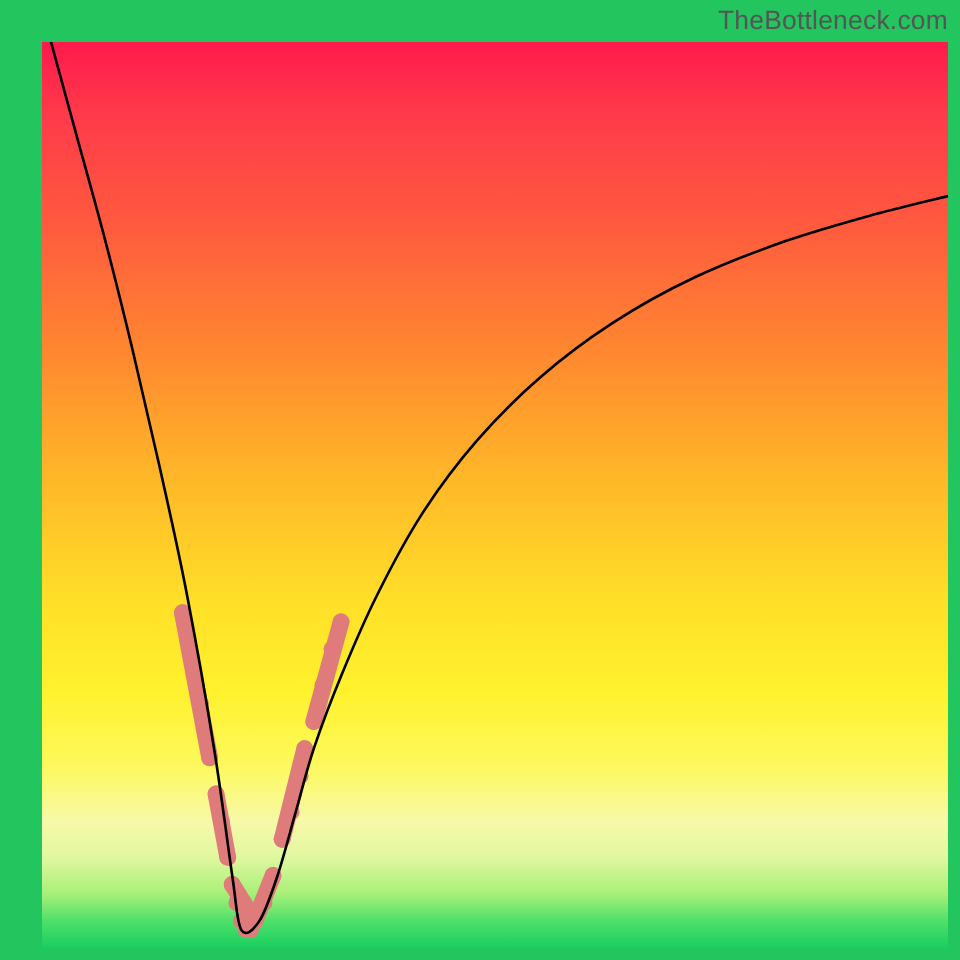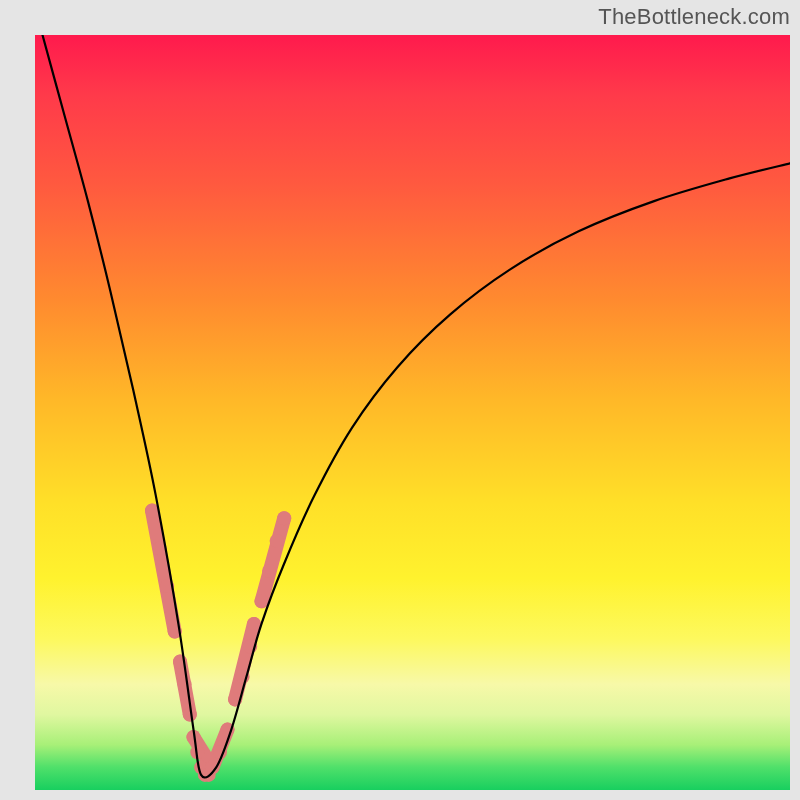--- a/index.html
+++ b/index.html
@@ -10,21 +10,21 @@
     background: #000;
     overflow: hidden;
     font-family: Arial, Helvetica, sans-serif;
   }
   .frame {
     position: absolute;
     left: 0;
     top: 0;
     width: 800px;
     height: 800px;
-    background: #e5e5e5;
+    background: #22c55e;
   }
   .plot {
     position: absolute;
     left: 35px;
     top: 35px;
     width: 755px;
     height: 755px;
     overflow: hidden;
   }
   .gradient {

